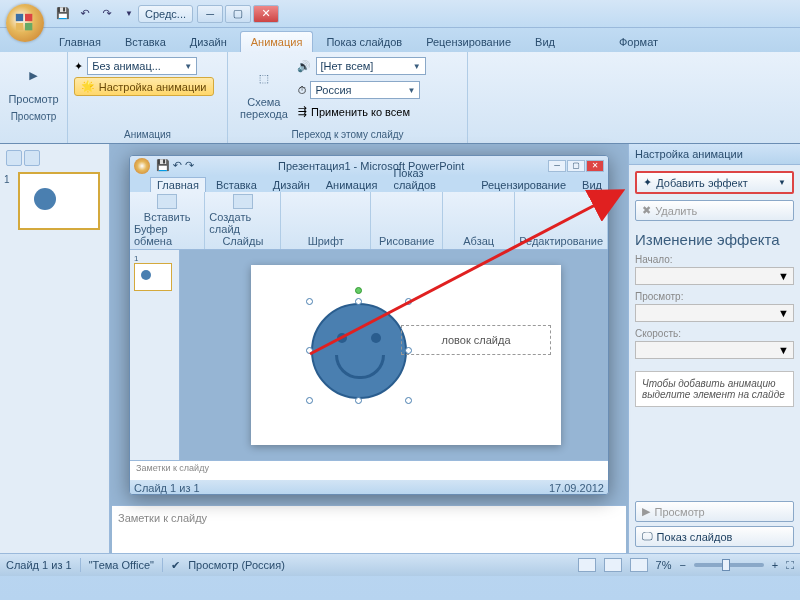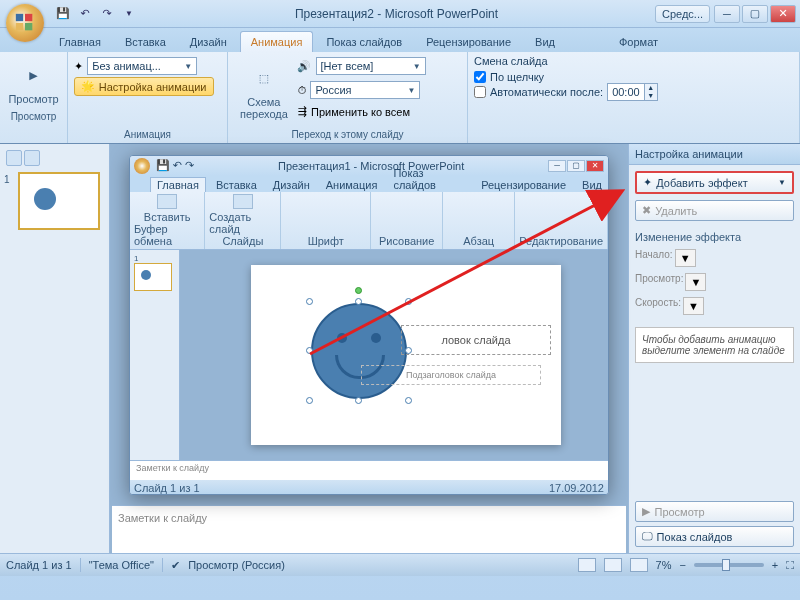--- a/index.html
+++ b/index.html
@@ -74,22 +74,22 @@
   .inner-status { height:16px; background:linear-gradient(to bottom,#d2e4f5,#b6d4ee); font-size:8px; color:#3a5d7e; display:flex; align-items:center; padding:0 4px; justify-content:space-between;}
   .arrow-annot { position:absolute; top:0; left:0; pointer-events:none; z-index:5;}
   .notes-area { height:48px; background:#fff; border-top:1px solid #9ab9db; padding:6px; color:#888; margin:0 2px;}
   .task-pane { width:172px; background:#e3edf7; border-left:1px solid #9ab9db; display:flex; flex-direction:column;}
   .tp-header { background:linear-gradient(to bottom,#cfe3f7,#b6d4ee); padding:4px 6px; color:#2a4d6e; border-bottom:1px solid #9ab9db;}
   .tp-body { padding:6px; display:flex; flex-direction:column; gap:6px;}
   .tp-btn { background:linear-gradient(to bottom,#fefefe,#e4edf6); border:1px solid #8aa8c8; border-radius:2px; padding:3px 6px; display:flex; align-items:center; gap:4px; color:#1a3d5e; position:relative;}
   .tp-btn.hl { border:2px solid #d44; }
   .tp-btn .arrow { margin-left:auto; font-size:8px;}
   .tp-btn.dis { color:#999;}
-  .tp-section { color:#3a5d7e; font-size:11px; margin-top:4px;}
-  .tp-field { display:flex; flex-direction:row; gap:2px;}
+  .tp-section { color:#3a5d7e; font-size:15px; margin-top:4px;}
+  .tp-field { display:flex; flex-direction:column; gap:2px;}
   .tp-field label { color:#888; font-size:10px;}
   .tp-field .cb { background:#f4f4f4; border:1px solid #bbb; height:18px; display:flex; align-items:center; justify-content:flex-end; padding:0 4px;}
   .tp-hint { background:#fff; border:1px solid #c0c0c0; padding:6px; font-style:italic; color:#555; font-size:10px; margin-top:6px;}
   .tp-bottom { margin-top:auto; padding:6px; display:flex; flex-direction:column; gap:4px;}
   .statusbar { height:23px; background:linear-gradient(to bottom,#d2e4f5,#b0cce6); border-top:1px solid #9ab9db; display:flex; align-items:center; padding:0 6px; gap:8px; color:#2a4d6e;}
   .statusbar .sep { width:1px; height:14px; background:#9ab9db;}
   .statusbar .spacer { flex:1;}
   .statusbar .viewbtn { width:18px; height:14px; background:#e8f1fb; border:1px solid #8aa8c8;}
   .zoom-slider { width:70px; height:4px; background:#8aa8c8; border-radius:2px; position:relative;}
   .zoom-slider .knob { width:8px; height:12px; background:#e8f1fb; border:1px solid #6a8db3; position:absolute; top:-4px; left:28px;}
@@ -105,21 +105,20 @@
         <rect x="2" y="12" width="8" height="8" fill="#e6b85c"></rect>
         <rect x="12" y="12" width="8" height="8" fill="#6a6"></rect>
       </svg>
   </div>
   <div class="qat">
     <div class="qat-item">💾</div>
     <div class="qat-item">↶</div>
     <div class="qat-item">↷</div>
     <div class="qat-item" style="font-size:8px;">▼</div>
   </div>
-  <div class="title-text">Презентация2 - Microsoft PowerPoint</div>
   <div class="extra-btn">Средс...</div>
   <div class="winbtns">
     <div class="winbtn">─</div>
     <div class="winbtn">▢</div>
     <div class="winbtn close">✕</div>
   </div>
 </div>
 
 <div class="tabs">
   <div class="tab">Главная</div>
@@ -180,40 +179,20 @@
             <span class="arrow">▼</span>
           </div>
         </div>
         <div class="row">
           <span>⇶</span>
           <span>Применить ко всем</span>
         </div>
       </div>
     </div>
     <div class="ribbon-group-label">Переход к этому слайду</div>
-  </div>
-  <div class="ribbon-group" style="flex:1;">
-    <div style="flex:1;">
-      <div style="color:#1a3d5e; margin-bottom:4px;">Смена слайда</div>
-      <div class="chk">
-        <input type="checkbox" checked="" style="">
-        <span>По щелчку</span>
-      </div>
-      <div class="chk">
-        <input type="checkbox" style="">
-        <span>Автоматически после:</span>
-        <div class="spinner">
-          <span>00:00</span>
-          <div class="sp-btns">
-              <div>▲</div>
-              <div>▼</div>
-            </div>
-        </div>
-      </div>
-    </div>
   </div>
 </div>
 
 <div class="content">
 
   <div class="thumbs">
     <div class="thumbs-tabs">
       <div class="thumbs-tab"></div>
       <div class="thumbs-tab"></div>
     </div>
@@ -291,21 +270,20 @@
                 <div class="h" style="top:-3px;left:-3px;"></div>
                   <div class="h" style="top:-3px;left:46px;"></div>
                   <div class="h" style="top:-3px;right:-3px;"></div>
                 <div class="h" style="top:46px;left:-3px;"></div>
                   <div class="h" style="top:46px;right:-3px;"></div>
                 <div class="h" style="bottom:-3px;left:-3px;"></div>
                   <div class="h" style="bottom:-3px;left:46px;"></div>
                   <div class="h" style="bottom:-3px;right:-3px;"></div>
               </div>
               <div class="title-ph">ловок слайда</div>
-              <div class="sub-ph">Подзаголовок слайда</div>
             </div>
           </div>
         </div>
         <div class="inner-notes">Заметки к слайду</div>
         <div class="inner-status">
           <span>Слайд 1 из 1</span>
           <span>17.09.2012</span>
         </div>
 
       </div>

